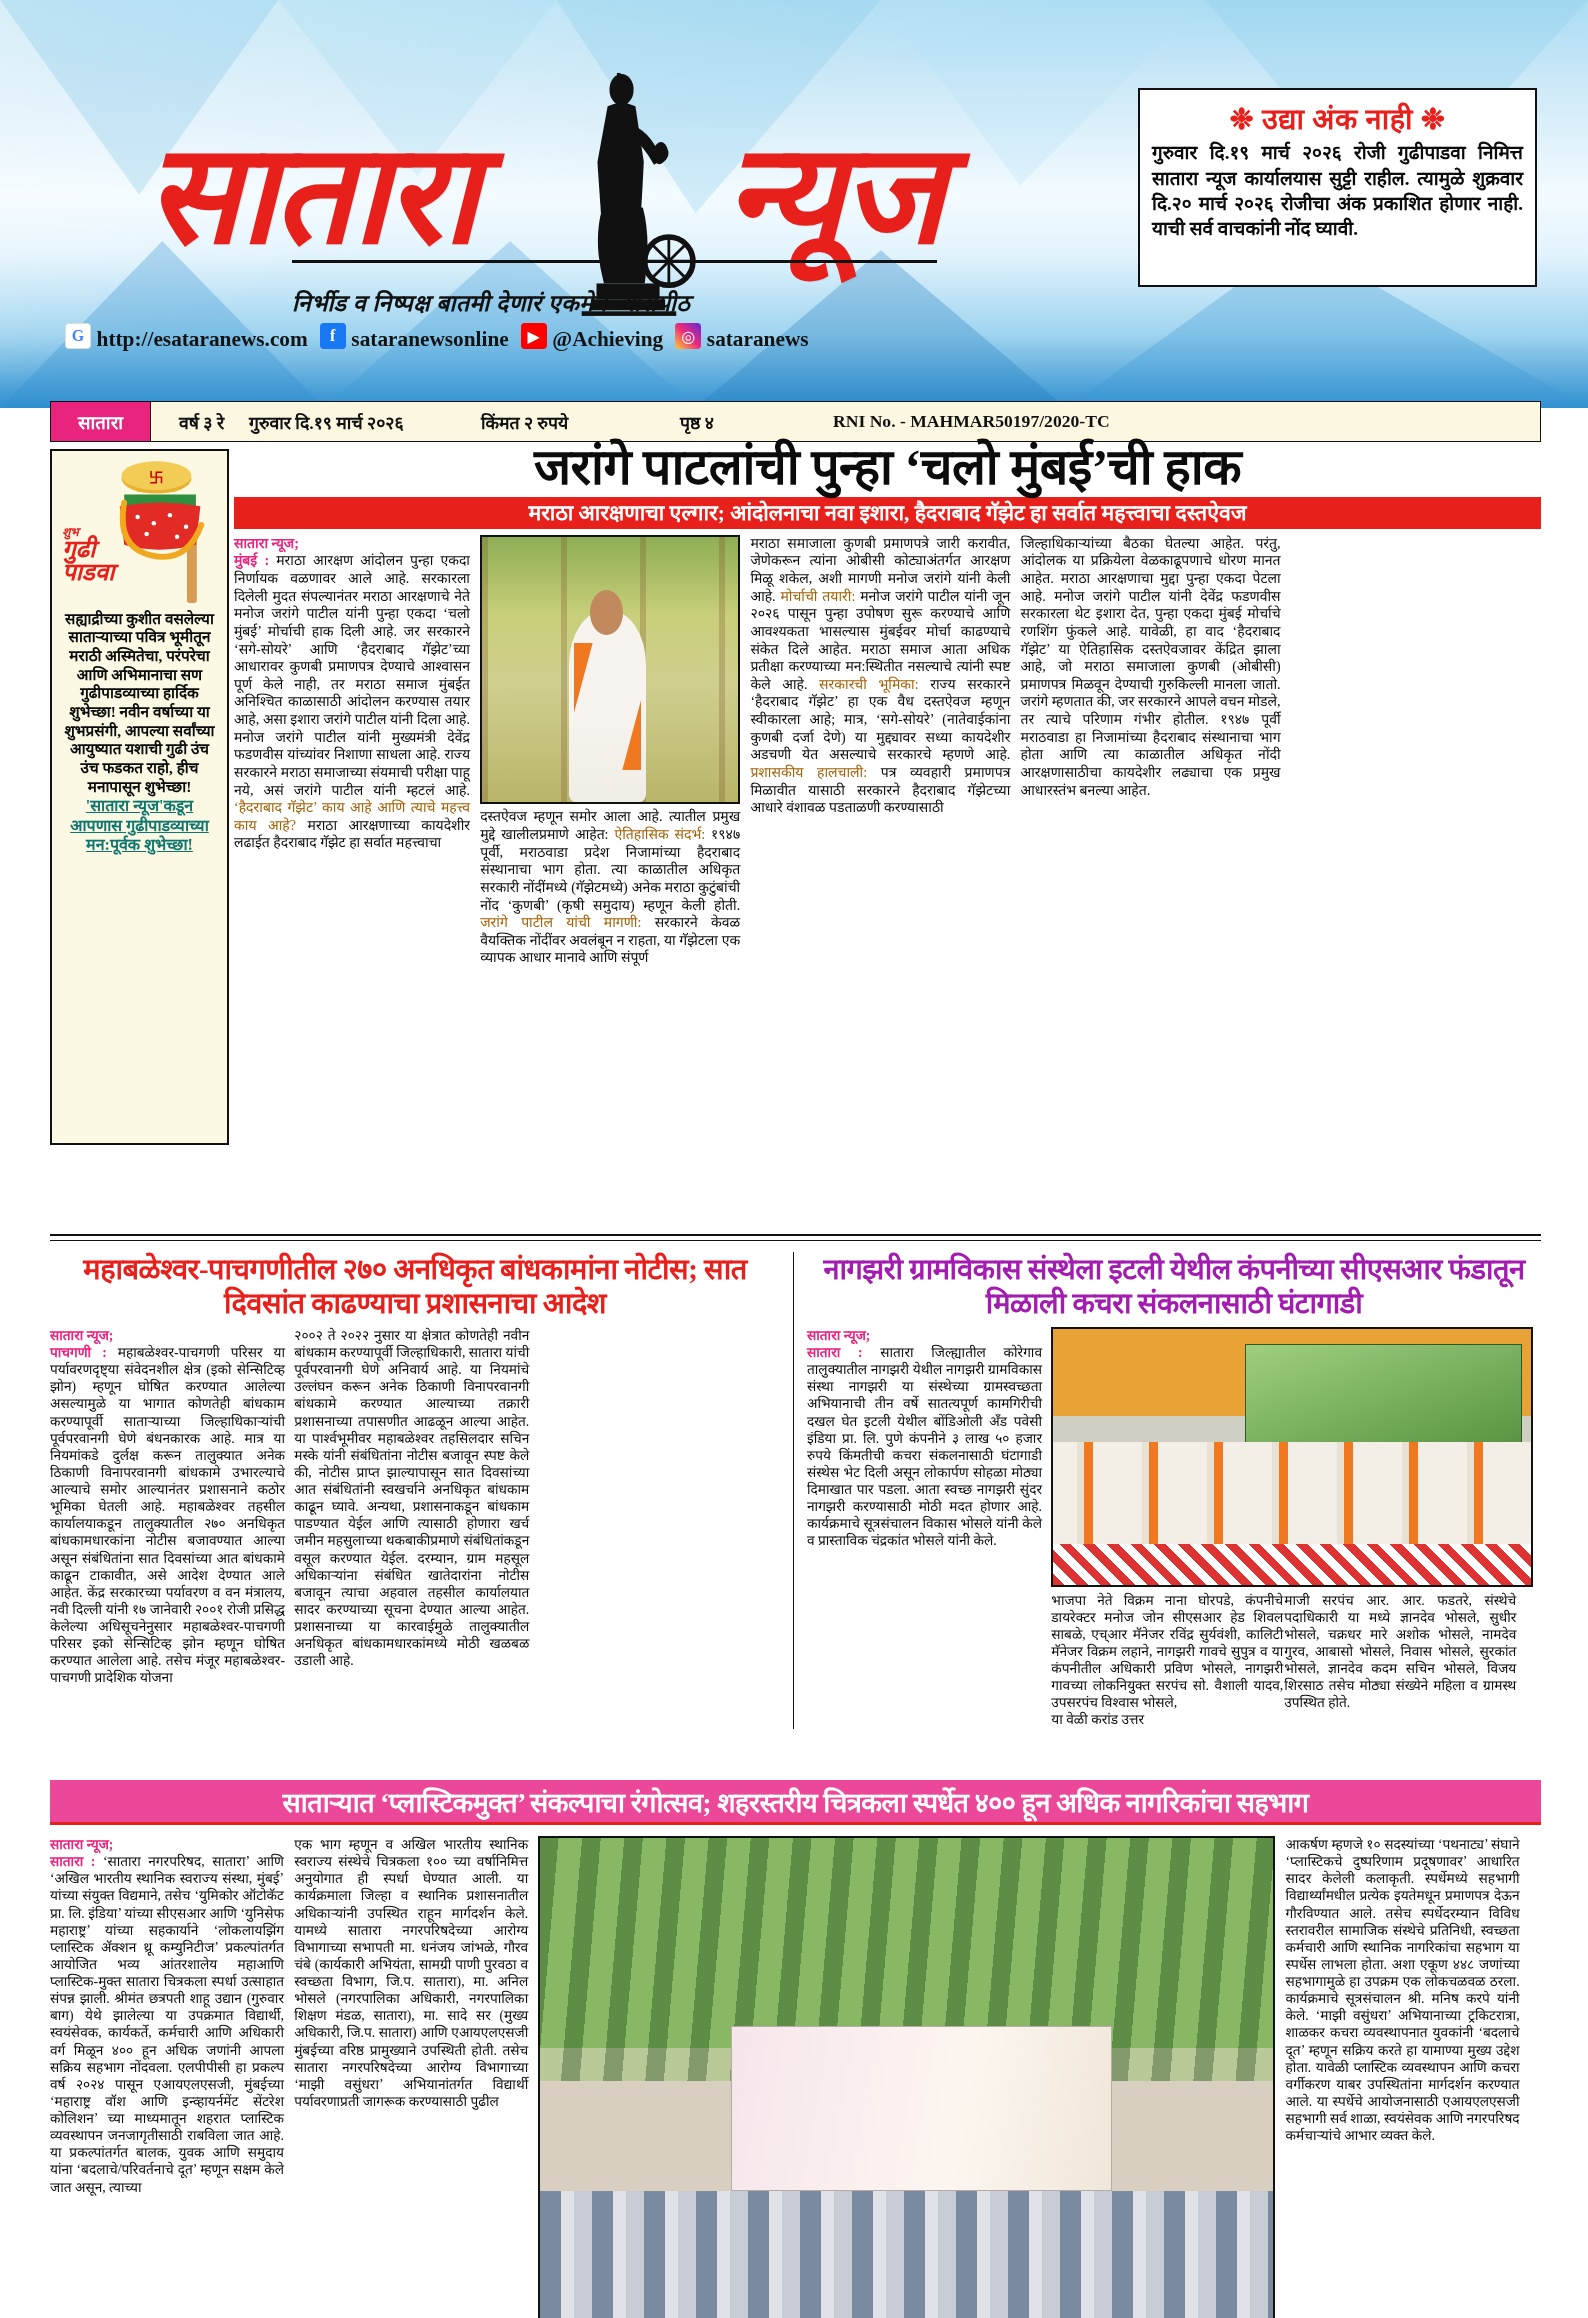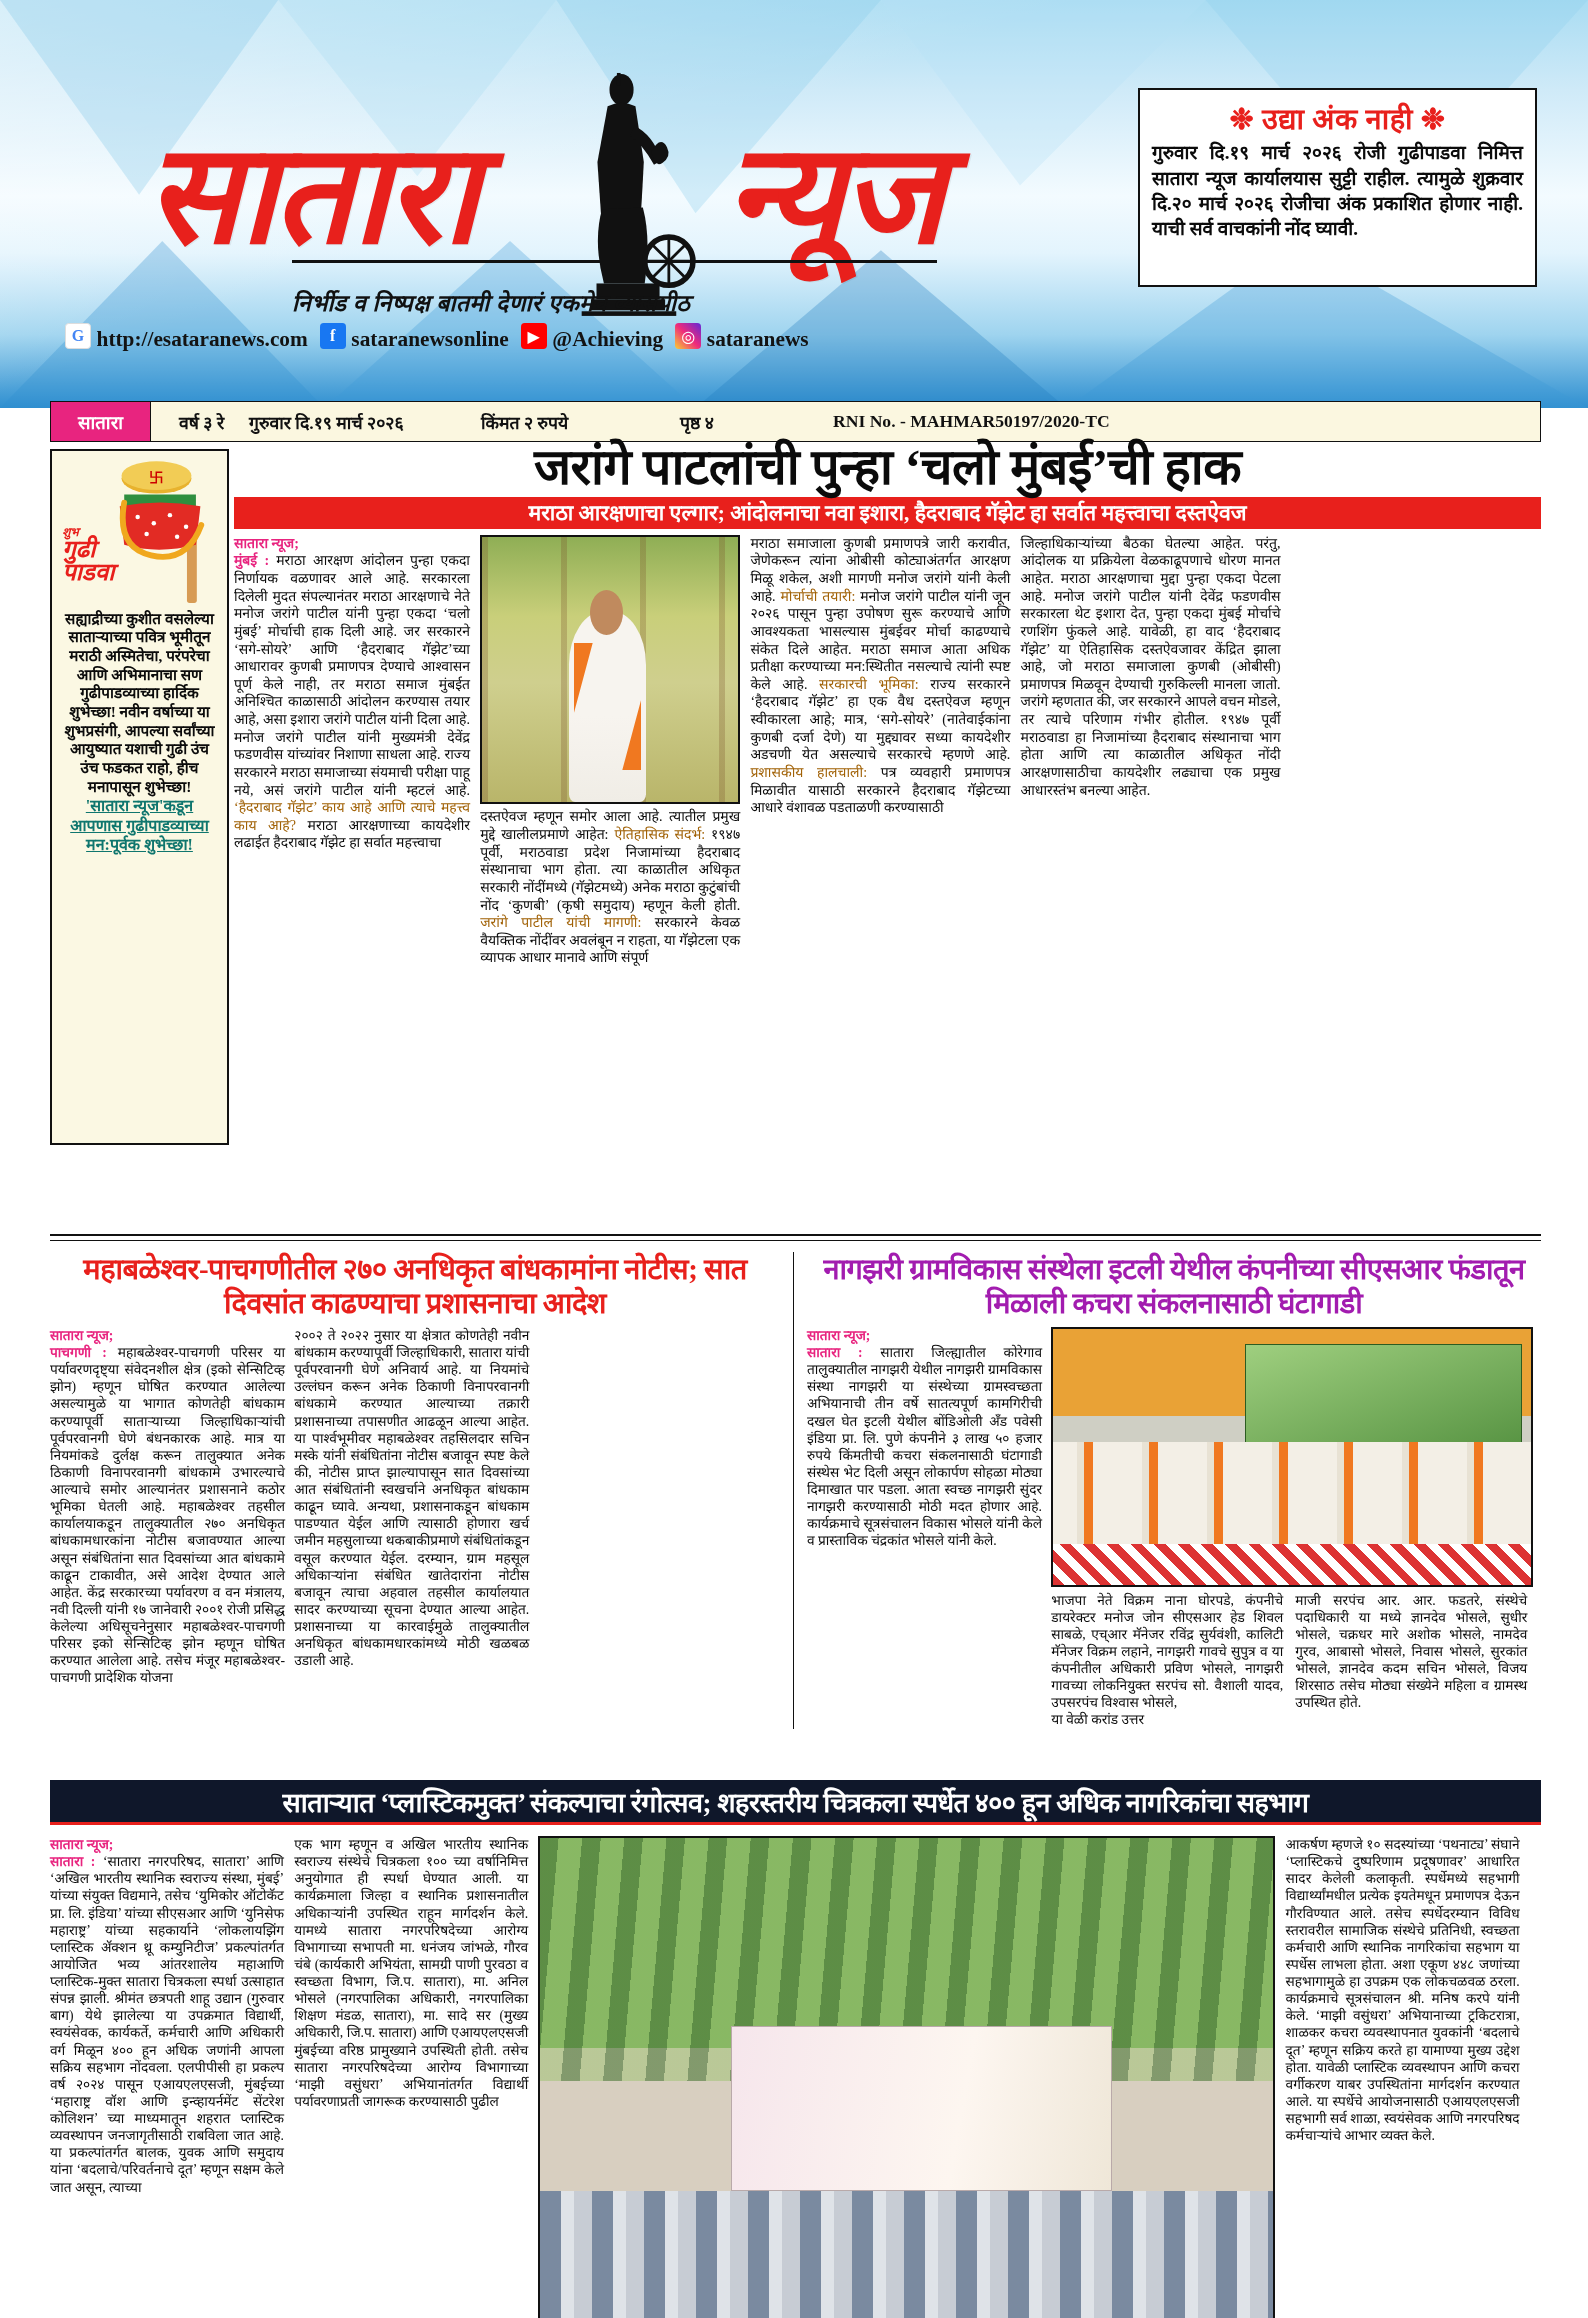--- a/index.html
+++ b/index.html
@@ -180,21 +180,21 @@
     background:repeating-linear-gradient(90deg,#f3efe6 0 24px,#e8e2d4 24px 31px,#f07820 31px 40px,#f3efe6 40px 65px);
   }
   .mp-table{
     position:absolute; left:0; bottom:0; width:100%; height:16%;
     background:repeating-linear-gradient(45deg,#d33 0 8.3px,#fff 8.3px 16.7px);
   }
 
   
   .bot-banner{
     position:absolute; left:50px; top:1780px; width:1491px; height:45px;
-    background:#0f172a; color:#fff; font-weight:bold; font-size:27px;
+    background:#ec4899; color:#fff; font-weight:bold; font-size:27px;
     display:flex; align-items:center; justify-content:center; letter-spacing:-0.5px;
     border-bottom:3.2px solid #e8201c;
   }
   .bot{ position:absolute; left:50px; top:1836px; width:1491px; display:flex; gap:10.2px; }
   .bc{ font-size:13.7px; line-height:1.25; text-align:justify; color:#0b0b0b; }
   .bc1{width:234px}.bc2{width:234px}.bc5{width:234px}
   .bot-photo{
     width:737px; height:556px; border:2.8px solid #111; position:relative; overflow:hidden;
     background:linear-gradient(to bottom,#86b46a 0 38%, #d8cfc0 38% 74%, #9d4a3a 74% 100%);
   }
@@ -401,21 +401,21 @@
 कार्यक्रमाचे सूत्रसंचालन विकास भोसले यांनी केले व प्रास्ताविक चंद्रकांत भोसले यांनी केले.</span>
         </div>
         <div class="mc" style="width:482px">
           <div class="mid-photo">
             <div class="mp-banner">
               <div class="bt">नागझरी ग्रामविकास संस्था</div>
             </div>
             <div class="mp-people"></div>
             <div class="mp-table"></div>
           </div>
-          <div style="display:flex;gap:12px">
+          <div style="display:flex;gap:1px">
             <span style="width:232px;display:block">भाजपा नेते विक्रम नाना घोरपडे, कंपनीचे डायरेक्टर मनोज जोन सीएसआर हेड शिवल साबळे, एच्आर मॅनेजर रविंद्र सुर्यवंशी, कालिटी मॅनेजर विक्रम लहाने, नागझरी गावचे सुपुत्र व या कंपनीतील अधिकारी प्रविण भोसले, नागझरी गावच्या लोकनियुक्त सरपंच सो. वैशाली यादव, उपसरपंच विश्वास भोसले,</span>
             <span style="width:232px;display:block">माजी सरपंच आर. आर. फडतरे, संस्थेचे पदाधिकारी या मध्ये ज्ञानदेव भोसले, सुधीर भोसले, चक्रधर मारे अशोक भोसले, नामदेव गुरव, आबासो भोसले, निवास भोसले, सुरकांत भोसले, ज्ञानदेव कदम सचिन भोसले, विजय शिरसाठ तसेच मोठ्या संख्येने महिला व ग्रामस्थ उपस्थित होते.</span>
           </div>
           <span>या वेळी करांड उत्तर</span>
         </div>
       </div>
     </div>
   </div>
 
   <div class="bot-banner">साताऱ्यात ‘प्लास्टिकमुक्त’ संकल्पाचा रंगोत्सव; शहरस्तरीय चित्रकला स्पर्धेत ४०० हून अधिक नागरिकांचा सहभाग</div>

